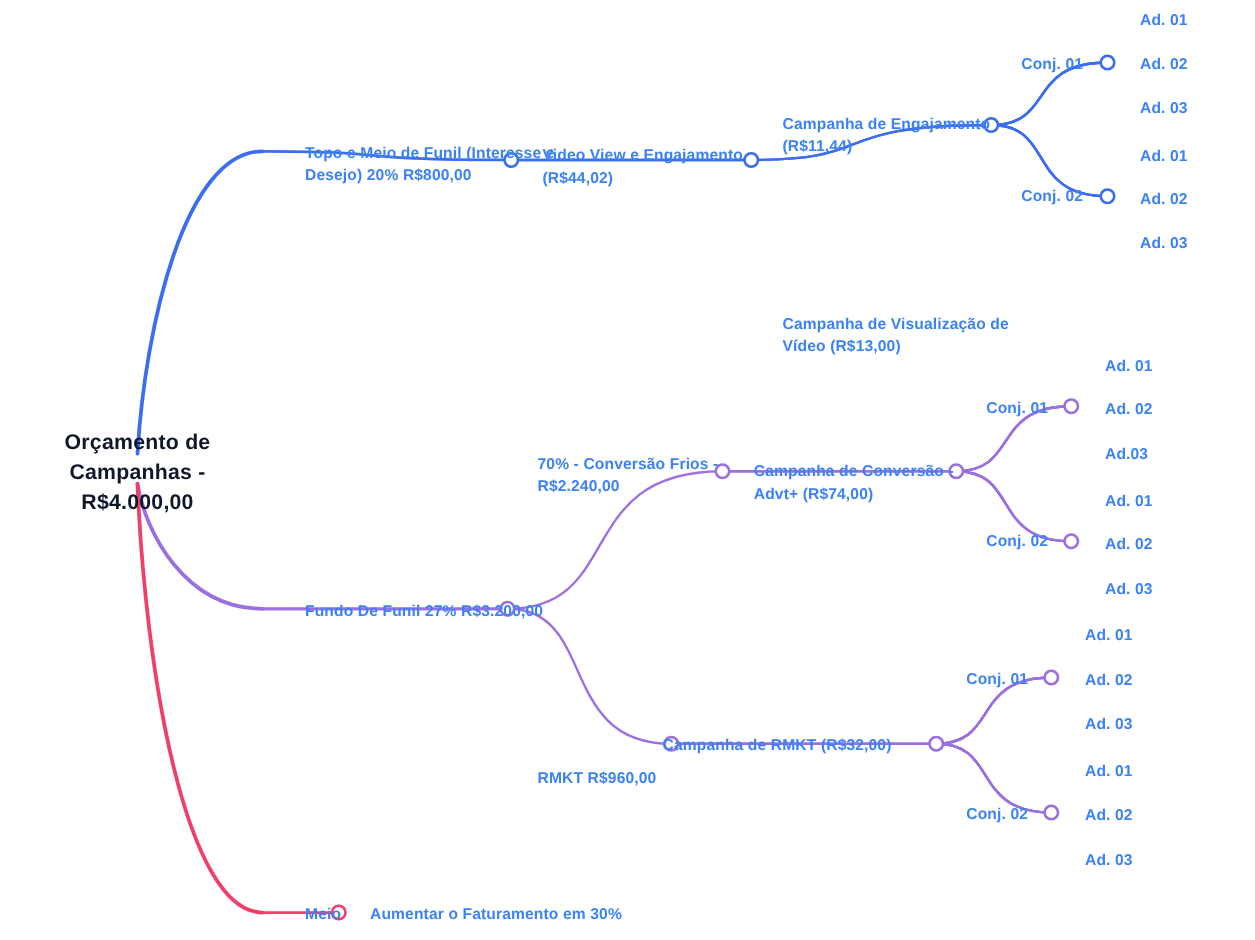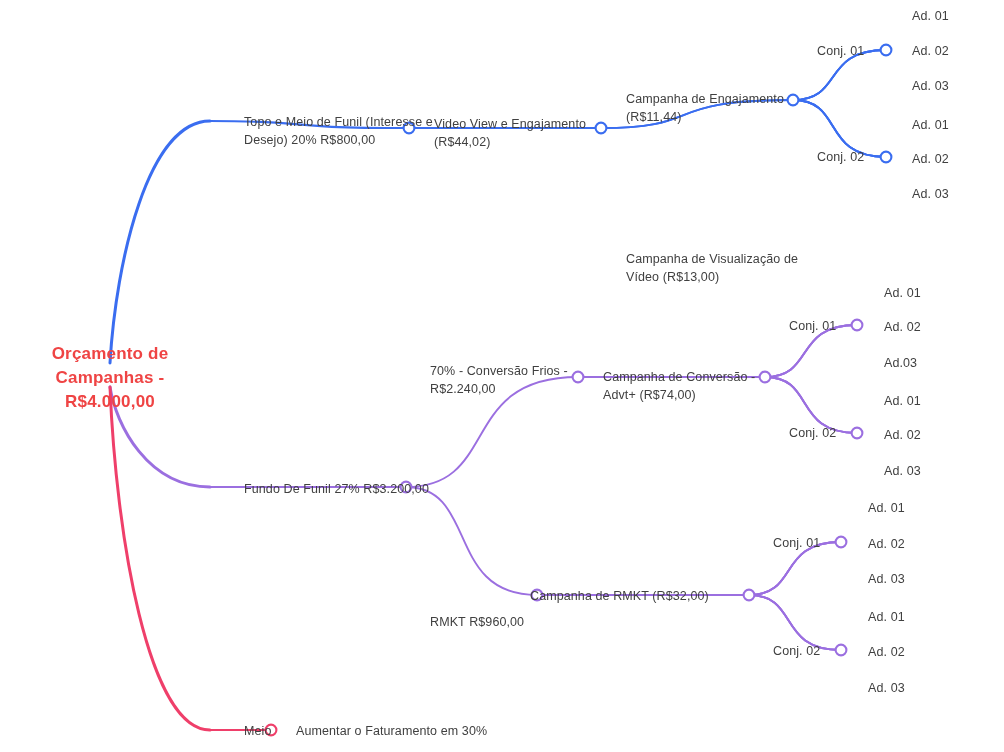--- a/index.html
+++ b/index.html
@@ -23,29 +23,30 @@
   }
   #edge-layer {
     position: absolute;
     left: 0;
     top: 0;
     width: 1004px;
     height: 752px;
   }
   .node-label {
     position: absolute;
-    color: #404040;
+    color: #3b82f6;
     font-size: 12.5px;
     line-height: 18px;
     font-family: "Liberation Sans", sans-serif;
     white-space: pre-line;
     letter-spacing: 0.1px;
+    font-weight: bold;
   }
   .node-label.root {
-    color: #ef4444;
+    color: #0f172a;
     font-size: 17px;
     line-height: 24px;
     font-weight: bold;
     text-align: center;
     letter-spacing: 0.2px;
   }
   .node-label.lvl1 { font-size: 12.5px; margin-left: 28px; }
   .node-label.leaf { font-size: 12.5px; }
 </style>
 </head>

